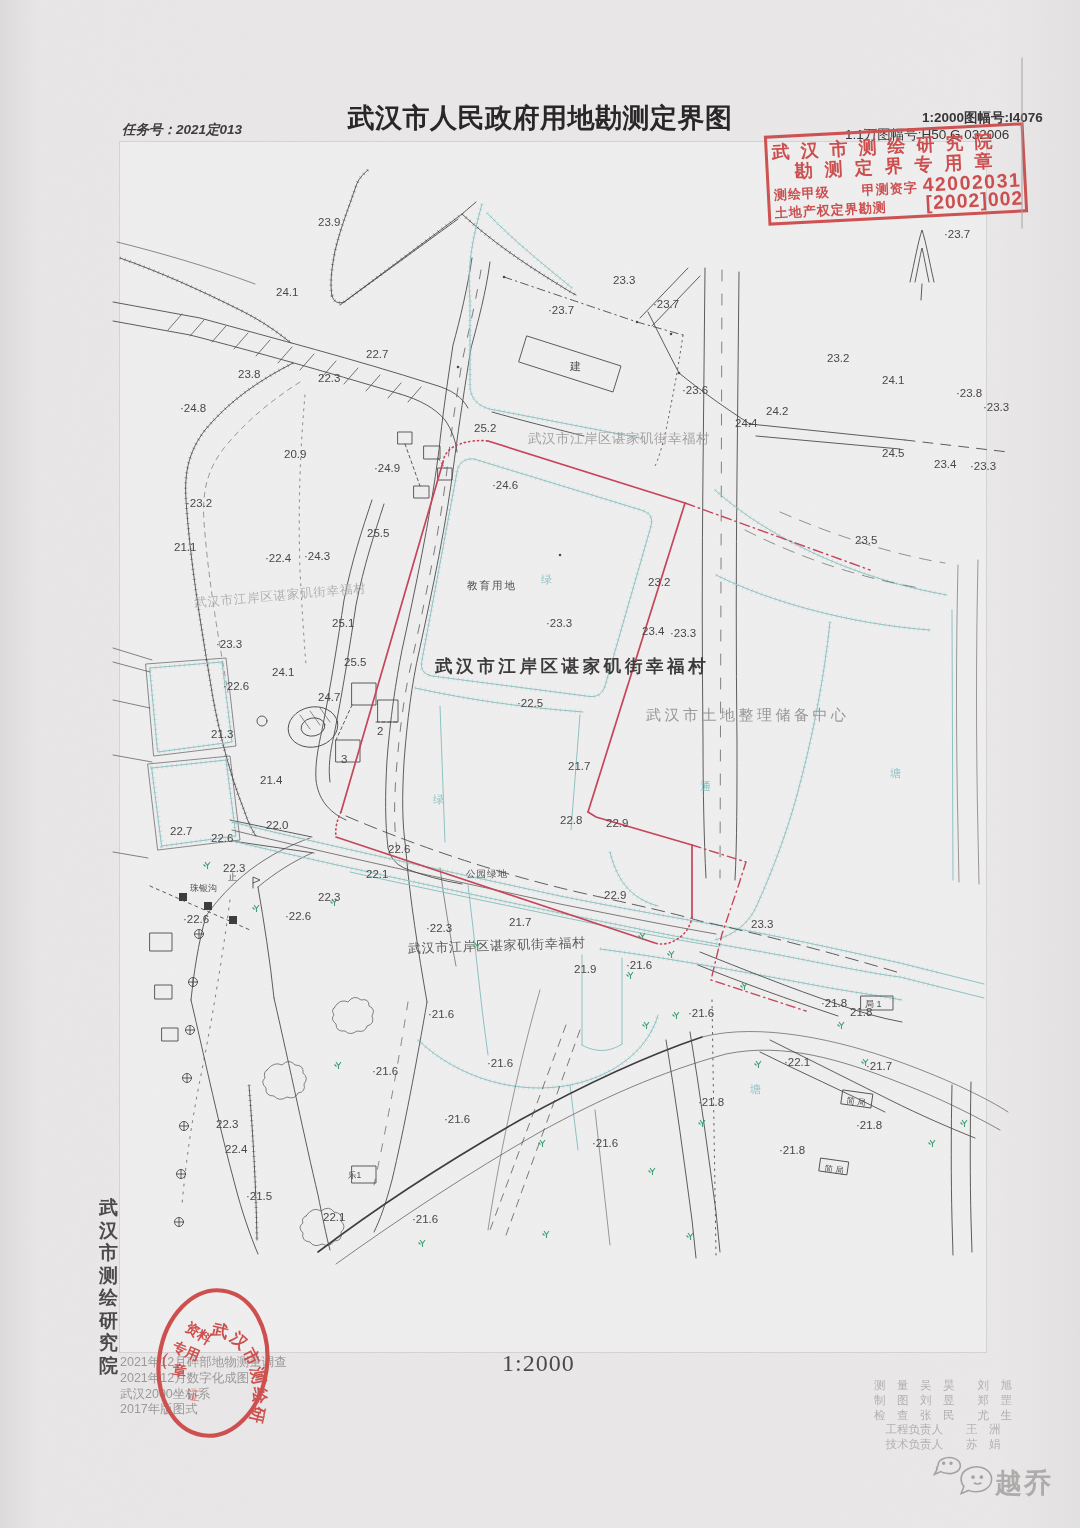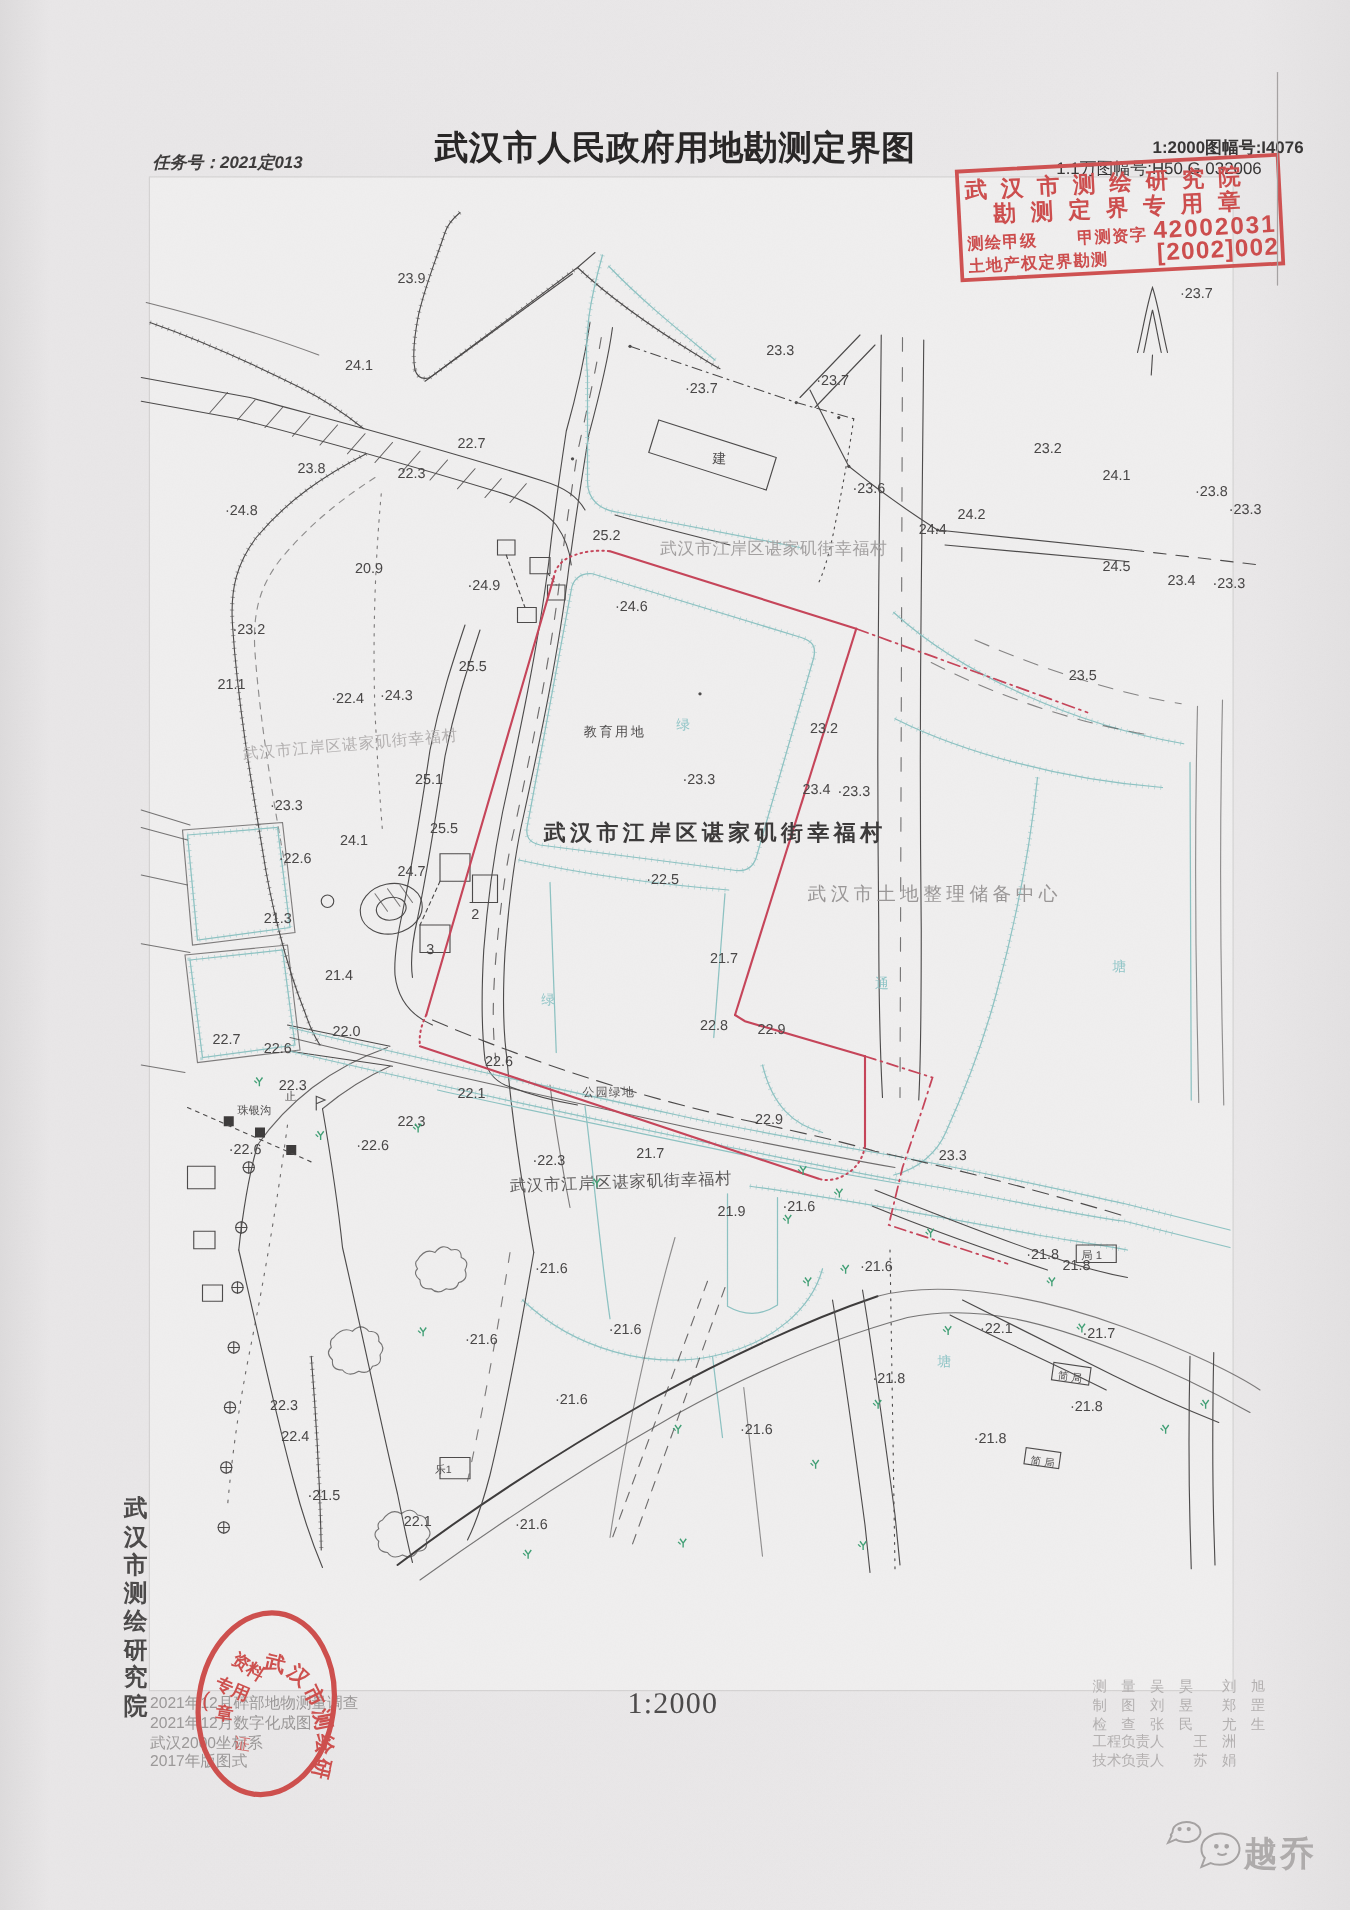--- a/index.html
+++ b/index.html
@@ -431,21 +431,21 @@
 </g>
 </g>
 </svg>
 
 <div class="abs" style="left:98px;top:1197px;width:21px;font-size:19px;font-weight:bold;color:#4a4848;line-height:22.5px;text-align:center;">武<br>汉<br>市<br>测<br>绘<br>研<br>究<br>院</div>
 
 <div class="abs" style="left:502px;top:1350px;font-size:24px;color:#4a4848;font-family:Liberation Serif, serif;letter-spacing:1px;">1:2000</div>
 
 <div class="abs" style="left:120px;top:1355px;font-size:12.5px;color:#9b9898;line-height:15.8px;">2021年12月碎部地物测量调查<br>2021年12月数字化成图<br>武汉2000坐标系<br>2017年版图式</div>
 
-<div class="abs" style="left:874px;top:1343px;font-size:11.5px;color:#b3b0b0;line-height:14.8px;">测　量　吴　昊　　刘　旭<br>制　图　刘　昱　　郑　罡<br>检　查　张　民　　尤　生<br>工程负责人　　王　洲<br>技术负责人　　苏　娟</div>
+<div class="abs" style="left:874px;top:1378px;font-size:11.5px;color:#b3b0b0;line-height:14.8px;text-align:center;">测　量　吴　昊　　刘　旭<br>制　图　刘　昱　　郑　罡<br>检　查　张　民　　尤　生<br>工程负责人　　王　洲<br>技术负责人　　苏　娟</div>
 
 <svg class="abs" style="left:140px;top:1272px;" width="170" height="200" viewBox="0 0 170 200">
 <g transform="rotate(8 73 91)" fill="none">
 <ellipse cx="73" cy="91" rx="54" ry="73" stroke="#ce4e4c" stroke-width="4.2"></ellipse>
 <path id="arcst" d="M 28,142 A 46,65 0 1 1 118,142" fill="none"></path>
 <text font-size="16.5" font-weight="bold" fill="#ce4e4c" letter-spacing="2"><textPath href="#arcst" startOffset="47%">武汉市测绘研究院</textPath></text>
 <text x="40" y="62" font-size="14" font-weight="bold" fill="#ce4e4c" transform="rotate(25 40 62)">资料</text>
 <text x="30" y="84" font-size="14" font-weight="bold" fill="#ce4e4c" transform="rotate(15 30 84)">专用</text>
 <text x="34" y="108" font-size="14" font-weight="bold" fill="#ce4e4c">章</text>
 <text x="22" y="100" font-size="17" fill="#ce4e4c">(</text>

